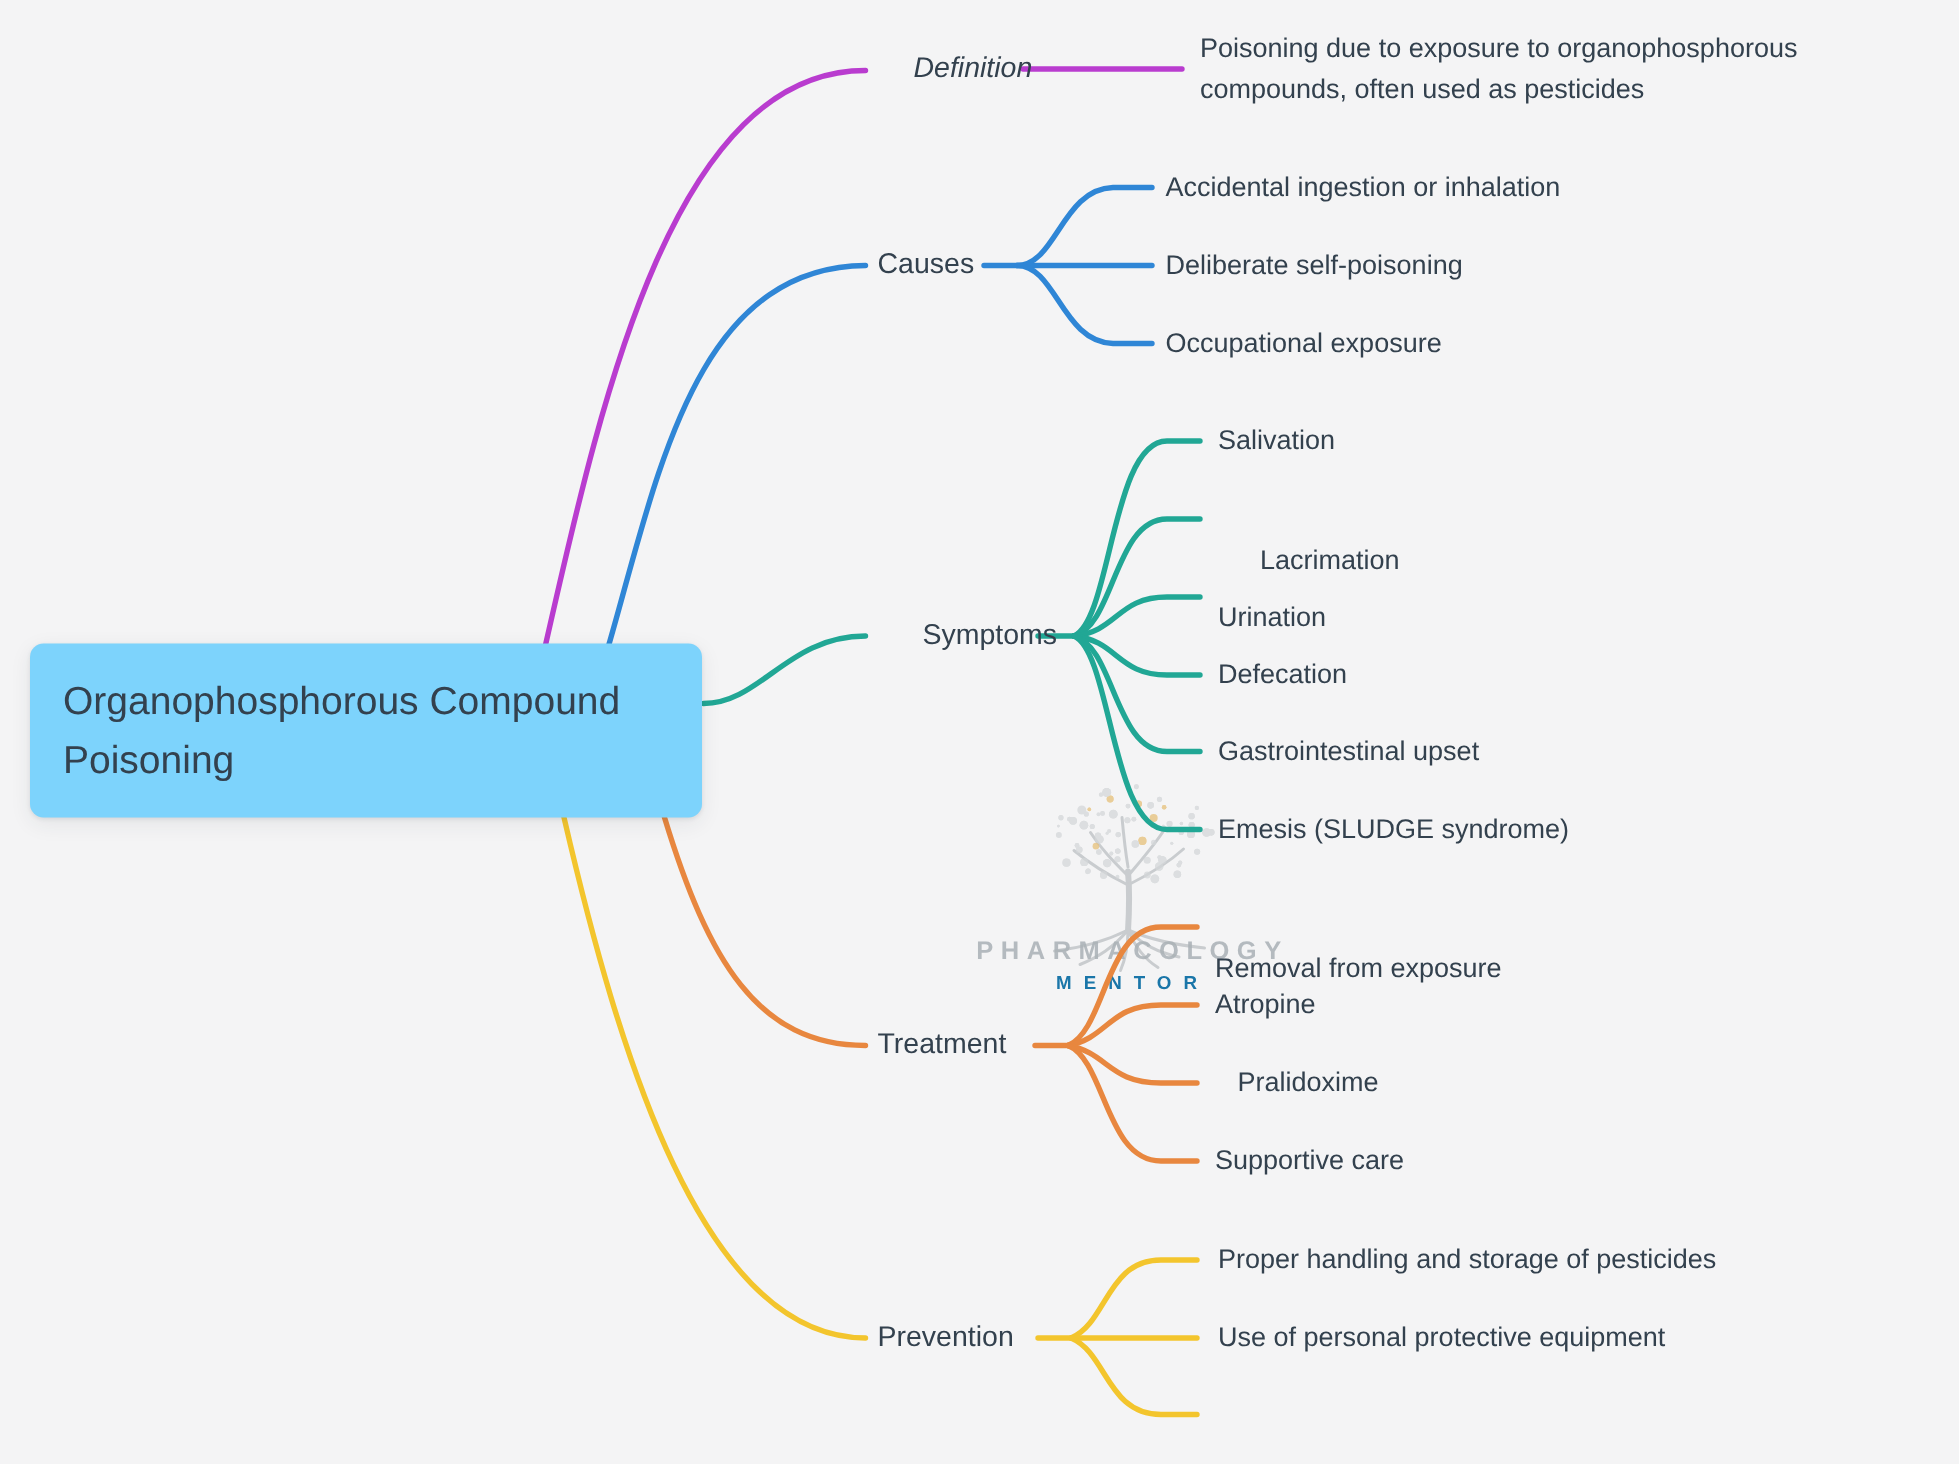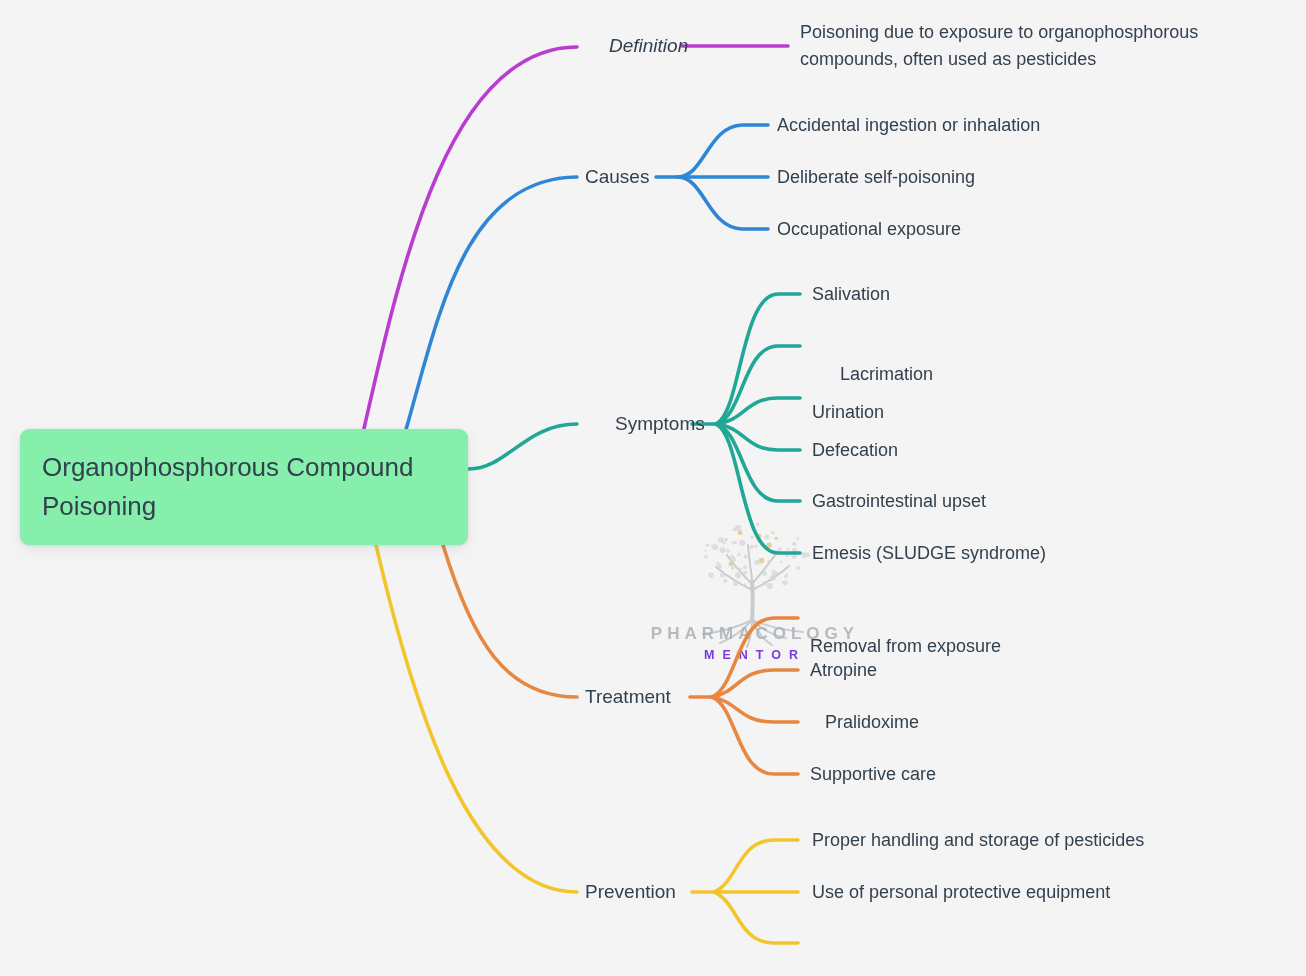--- a/index.html
+++ b/index.html
@@ -42,29 +42,29 @@
     font-weight: bold;
     opacity: .85;
   }
   .wm-sub {
     position: absolute;
     left: 595px; top: 648px;
     width: 320px;
     text-align: center;
     font-size: 12.5px;
     letter-spacing: 8px;
-    color: #6d28d9;
+    color: #0369a1;
     font-weight: bold;
     opacity: .9;
   }
   .root-node {
     position: absolute;
     left: 20px; top: 429px;
     width: 448px; height: 116px;
-    background: #86efac;
+    background: #7dd3fc;
     border-radius: 9px;
     box-shadow: 0 1px 3px rgba(40,50,60,.10), 0 4px 14px rgba(40,50,60,.08);
     z-index: 3;
     padding: 16px 22px;
     display: flex;
     align-items: center;
     cursor: pointer;
   }
   .root-node .root-label {
     font-size: 26px;

